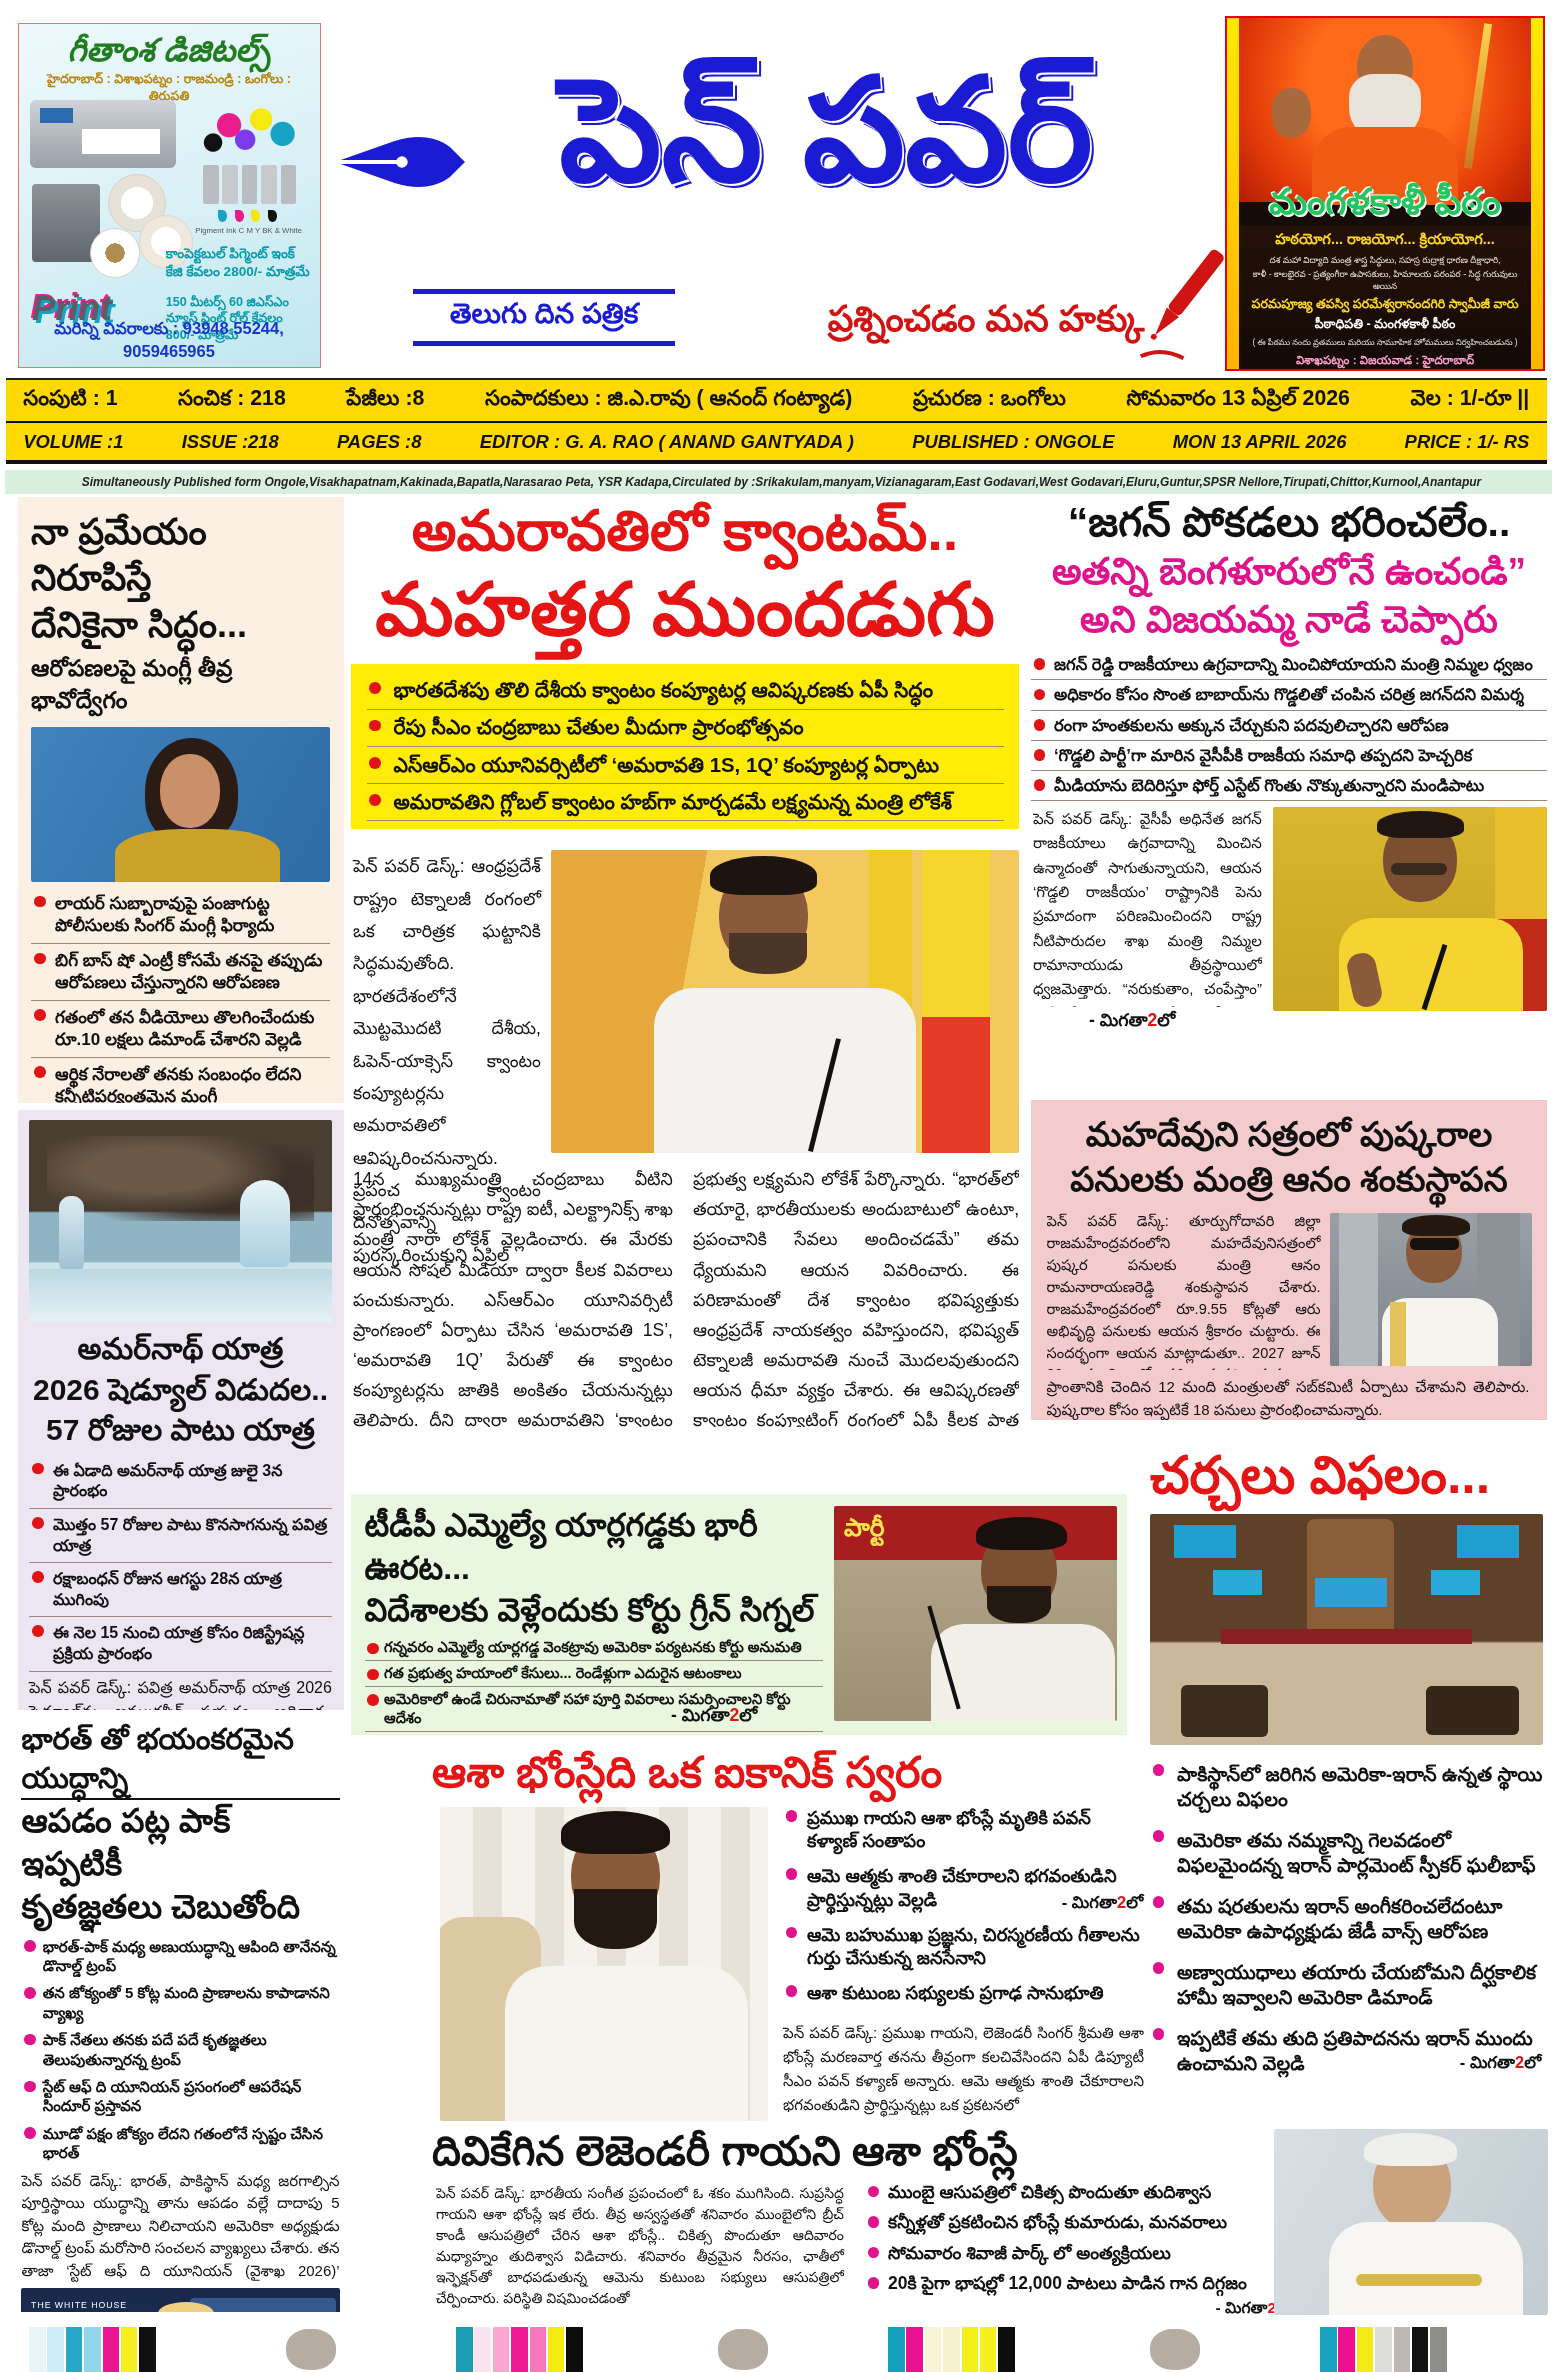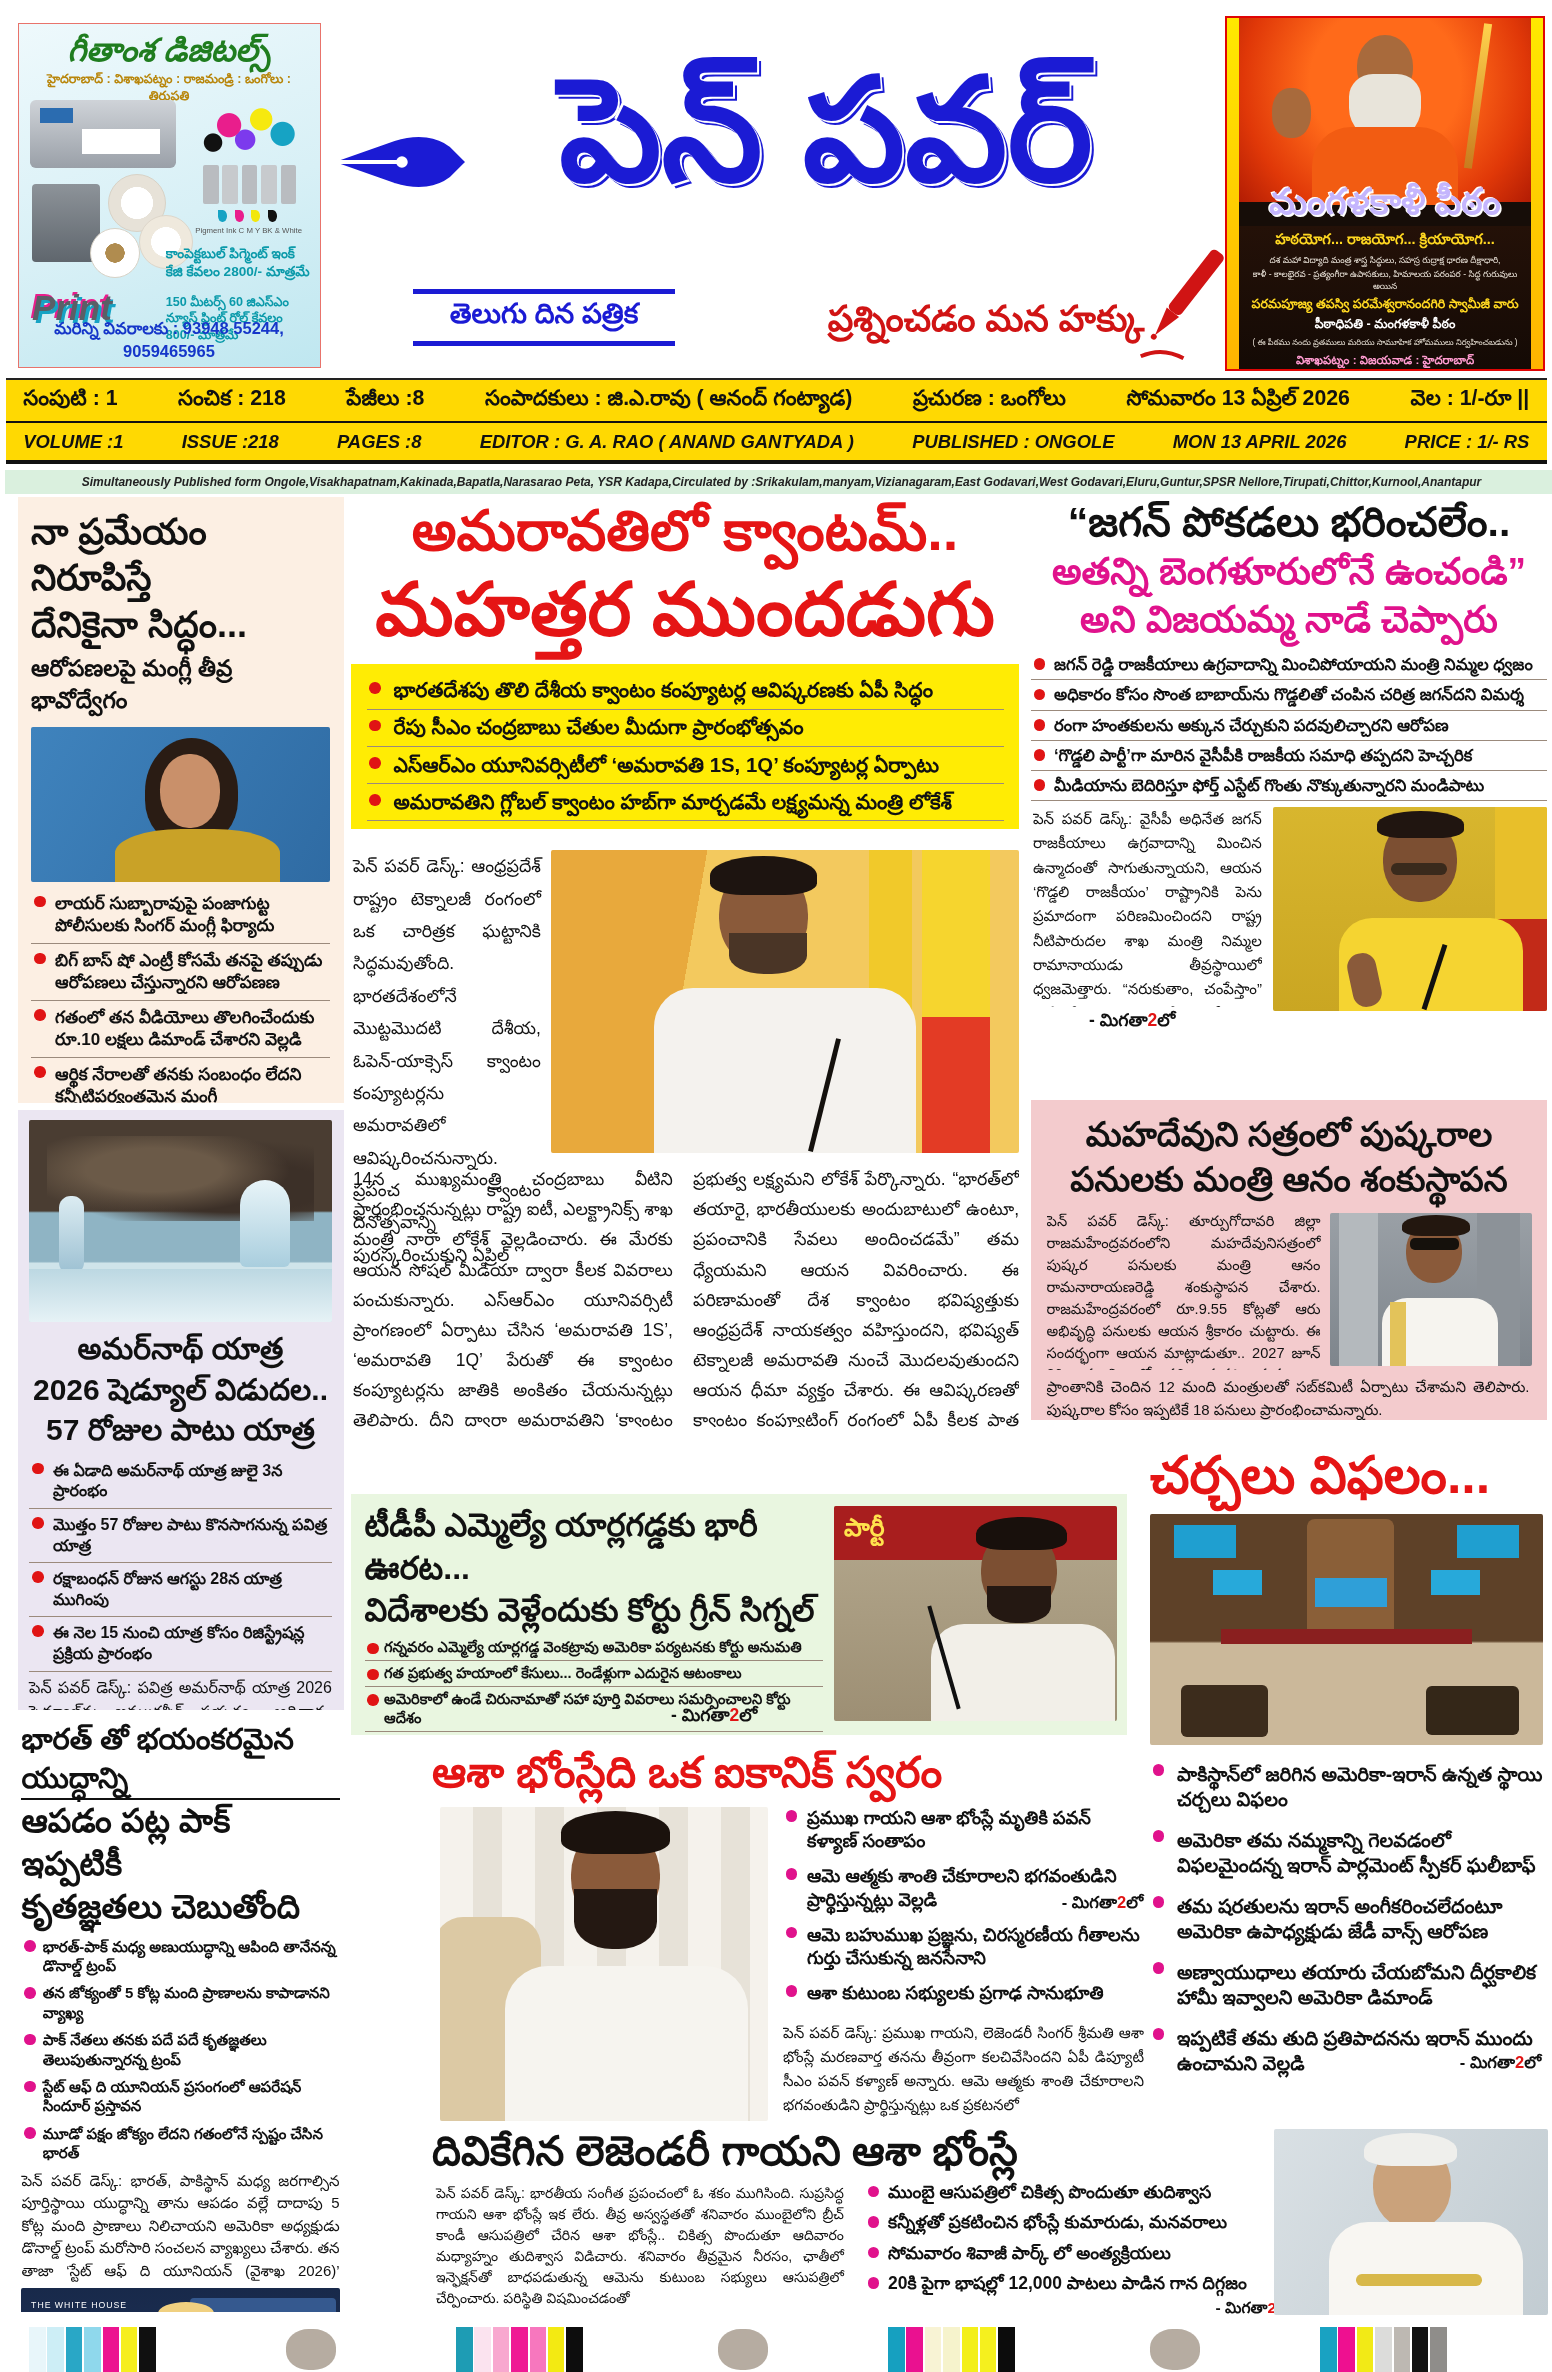--- a/index.html
+++ b/index.html
@@ -92,21 +92,21 @@
 <div class="abs" style="left:1225px;top:15.5px;width:320px;height:355px;border:2.9px solid #e00505;background:#160d08;overflow:hidden">
   <div style="position:absolute;left:0;top:0;width:11.6px;height:100%;background:linear-gradient(#ffe900,#ffb400);z-index:3"></div>
   <div style="position:absolute;right:0;top:0;width:11.6px;height:100%;background:linear-gradient(#ffe900,#ffb400);z-index:3"></div>
   <div style="position:absolute;left:11.6px;top:0;right:11.6px;height:184px;background:radial-gradient(circle at 50% 35%,#ff6a1a 0 40%,#e03808 75%,#b21c04 100%)">
     <span style="position:absolute;left:50%;top:17.5px;transform:translateX(-50%);width:56px;height:62px;background:#a86a3c;border-radius:50% 50% 45% 45%"></span>
     <span style="position:absolute;left:50%;top:56px;transform:translateX(-50%);width:72px;height:68px;background:#e8e4da;border-radius:40% 40% 60% 60%"></span>
     <span style="position:absolute;left:50%;top:109px;transform:translateX(-50%);width:146px;height:78px;background:#f25c12;border-radius:39px 39px 0 0"></span>
     <span style="position:absolute;left:33px;top:70px;width:39px;height:50px;background:#a86a3c;border-radius:45%"></span>
     <span style="position:absolute;right:50px;top:5.8px;width:7.8px;height:146px;background:linear-gradient(#ffd24d,#c97b1e);transform:rotate(8deg)"></span>
   </div>
-  <div style="position:absolute;left:11.6px;right:11.6px;top:163px;text-align:center;font-size:36px;font-weight:bold;color:#c4b5fd;text-shadow:1.5px 1.5px 0 #fff,-1.5px -1.5px 0 #fff;z-index:2">మంగళకాళీ పీఠం</div>
+  <div style="position:absolute;left:11.6px;right:11.6px;top:163px;text-align:center;font-size:36px;font-weight:bold;color:#22c55e;text-shadow:1.5px 1.5px 0 #fff,-1.5px -1.5px 0 #fff;z-index:2">మంగళకాళీ పీఠం</div>
   <div style="position:absolute;left:11.6px;right:11.6px;top:208px;bottom:0;background:linear-gradient(#241108,#140a05);text-align:center;padding:3.9px 5.8px;z-index:1">
     <div style="color:#ffd821;font-weight:bold;font-size:14.6px;margin-top:1.9px">హఠయోగ... రాజయోగ... క్రియాయోగ...</div>
     <div style="color:#f3ece2;font-size:8.7px;margin-top:3.9px">దశ మహా విద్యాది మంత్ర శాస్త్ర సిద్ధులు, సహస్ర రుద్రాక్ష ధారణ దీక్షాధారి,</div>
     <div style="color:#f3ece2;font-size:8.7px;margin-top:1.9px">కాళీ - కాలభైరవ - ప్రత్యంగీరా ఉపాసకులు, హిమాలయ పరంపర - సిద్ధ గురువులు అయిన</div>
     <div style="color:#ffd821;font-weight:bold;font-size:12.6px;margin-top:3.9px">పరమపూజ్య తపస్వి పరమేశ్వరానందగిరి స్వామీజీ వారు</div>
     <div style="color:#fff;font-weight:bold;font-size:12.6px;margin-top:2.9px">పీఠాధిపతి - మంగళకాళీ పీఠం</div>
     <div style="color:#e9e2d6;font-size:8.2px;margin-top:3.9px">( ఈ పీఠము నందు వ్రతములు మరియు సామూహిక హోమములు నిర్వహించబడును )</div>
     <div style="color:#ff9bd0;font-weight:bold;font-size:11.6px;margin-top:3.9px">విశాఖపట్నం : విజయవాడ : హైదరాబాద్</div>
 
   </div>

